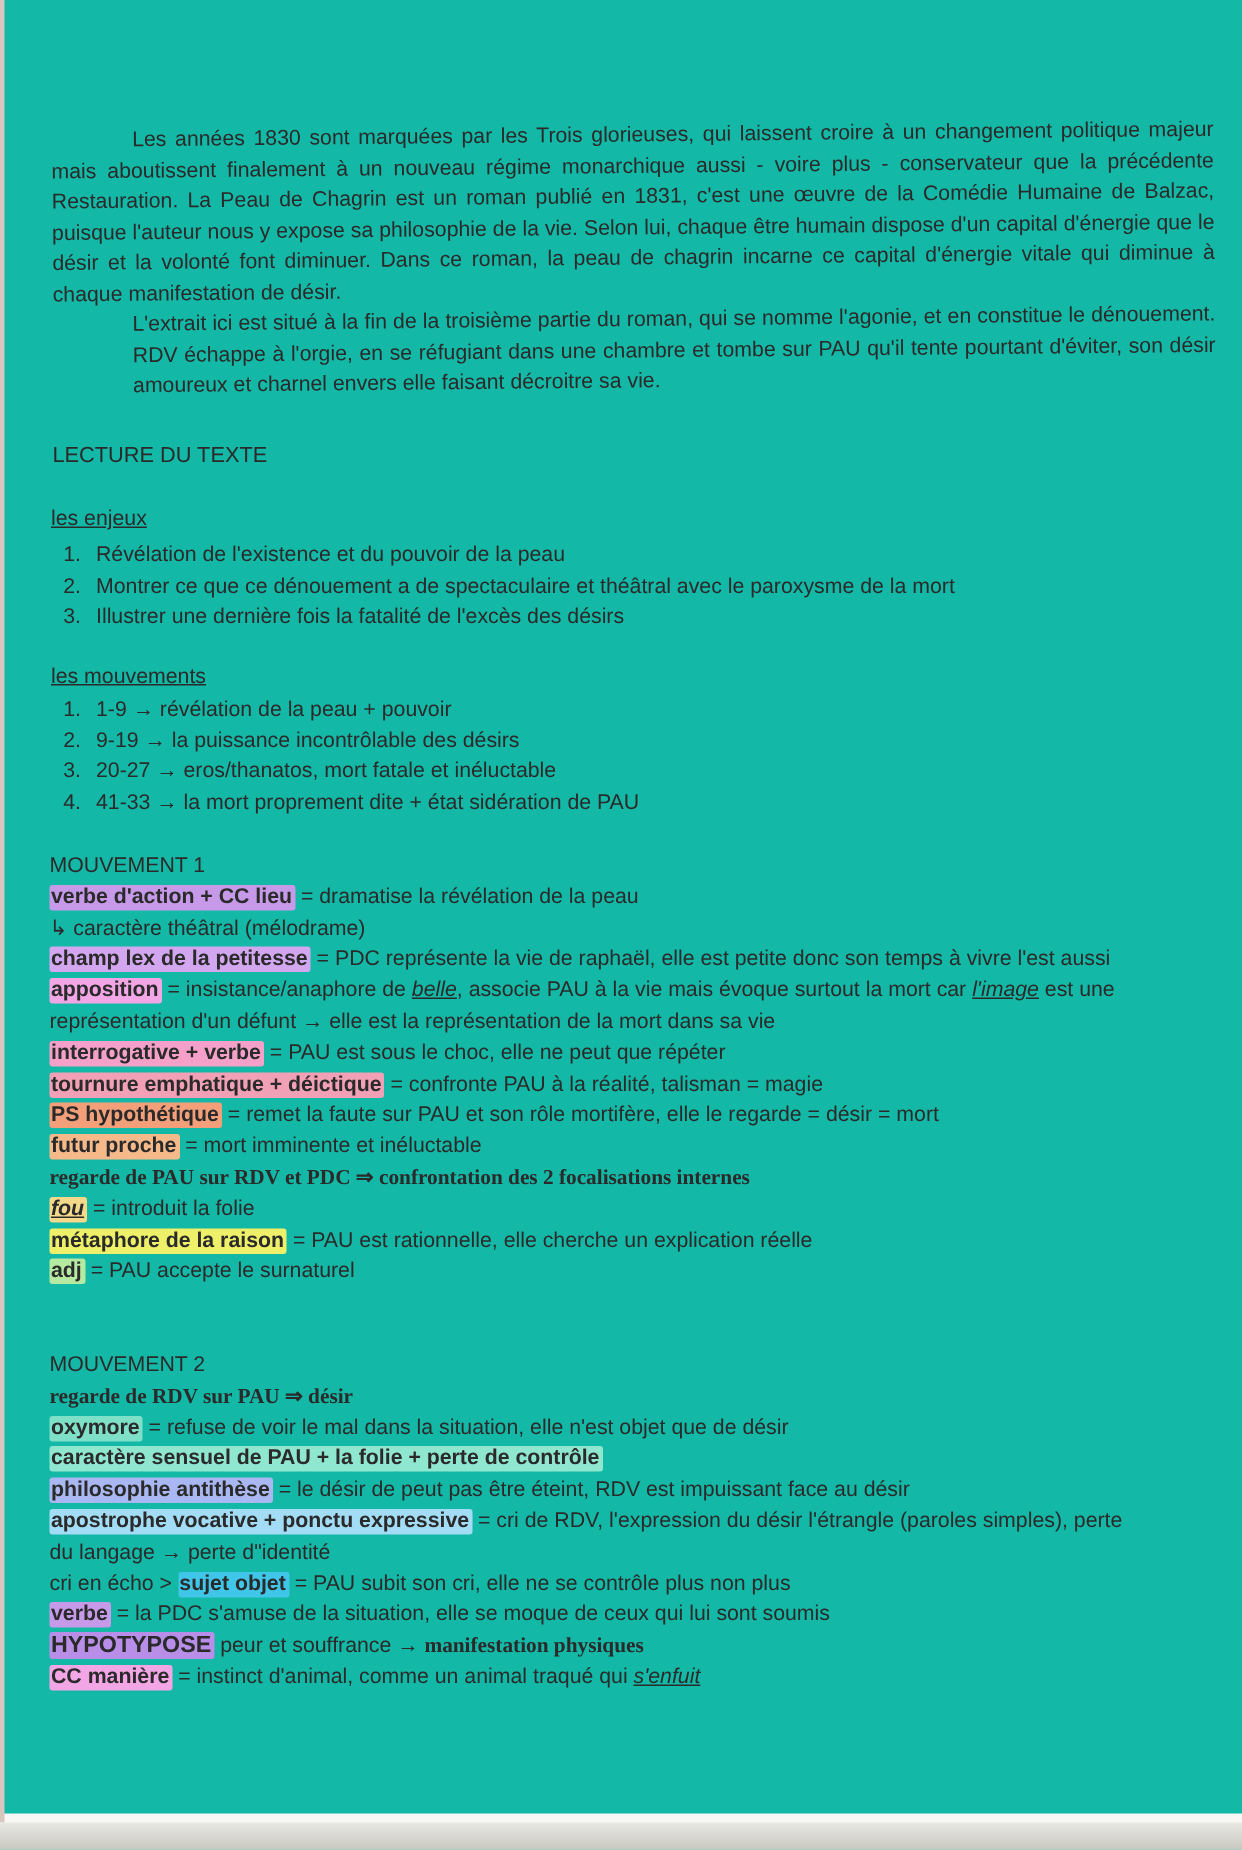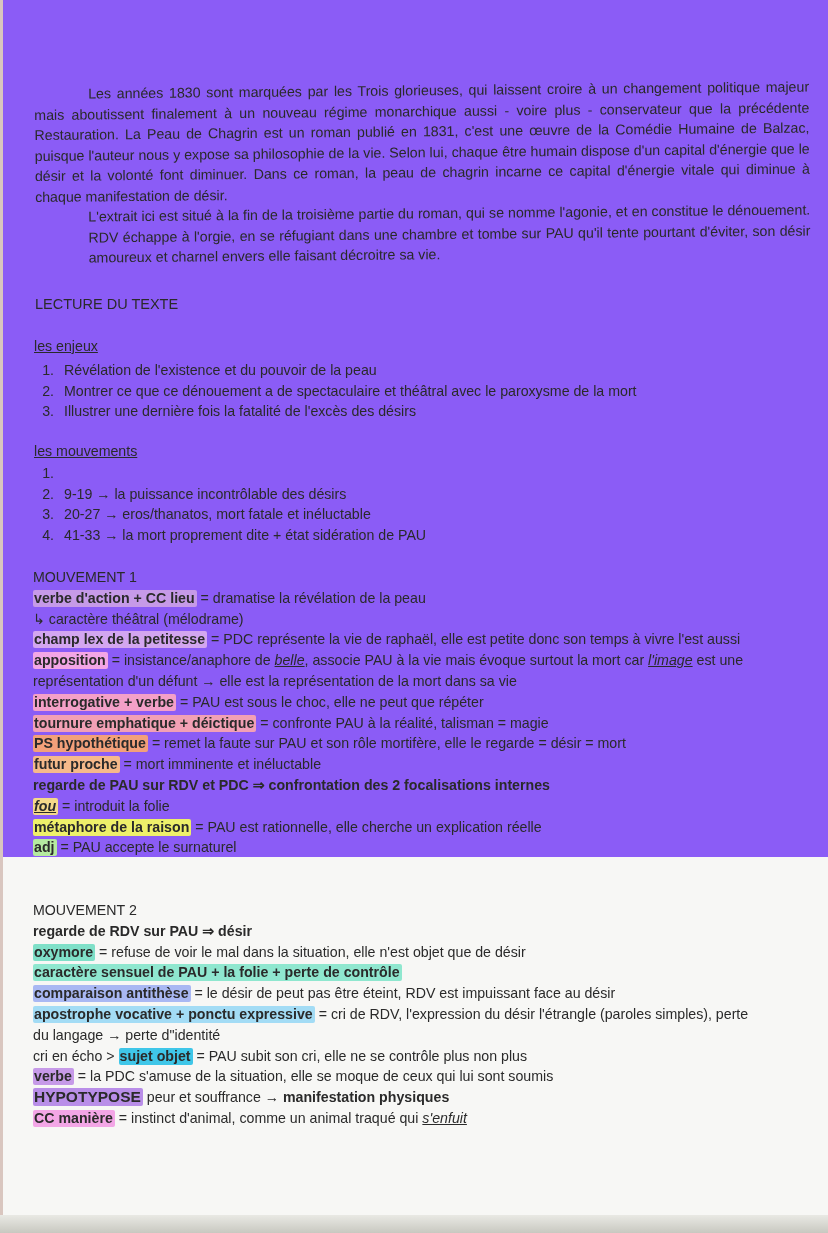--- a/index.html
+++ b/index.html
@@ -4,22 +4,22 @@
 <style>
   html, body { margin: 0; padding: 0; }
   body {
     width: 828px; height: 1233px; overflow: hidden;
     background: #f7f7f5;
     font-family: "Liberation Sans", sans-serif;
     color: #2a2a2a;
     position: relative;
   }
   .page {
-    position: absolute; left: 0; top: 0; width: 828px; height: 857px;
-    background: #8b5cf6;
+    position: absolute; left: 0; top: 0; width: 828px; height: 1209px;
+    background: #14b8a6;
   }
   .bottom-edge {
     position: absolute; left: 0; top: 1215px; width: 828px; height: 18px;
     background: linear-gradient(#e9e9e4, #c8c8c0);
   }
   .left-edge {
     position: absolute; left: 0; top: 0; width: 3px; height: 1215px;
     background: #d9c6bf;
   }
   .intro {
@@ -30,21 +30,21 @@
   .intro p { margin: 0; }
   .intro .indent1 { text-indent: 54px; }
   .intro .p2 { padding-left: 53px; text-indent: 0; margin-top: 0; }
   .heading { position: absolute; font-size: 14.5px; }
   .u { text-decoration: underline; }
   ol.list { position: absolute; margin: 0; padding: 0; list-style: none; font-size: 14.2px; line-height: 20.5px; }
   ol.list li { display: flex; }
   ol.list li .num { width: 26px; text-align: right; margin-right: 10px; }
   .notes { position: absolute; left: 33px; font-size: 14.2px; line-height: 20.8px; }
   .notes .line { white-space: nowrap; }
-  .b { font-weight: bold; }
+  .b { font-weight: bold; font-family: Liberation Serif, serif; }
   .i { font-style: italic; text-decoration: underline; }
   .hl { font-weight: bold; padding: 0 2px 1px 1px; border-radius: 2px; }
   .hl-purple { background: #c69ae8; }
   .hl-violet { background: #d3a6f0; }
   .hl-pink { background: #f4a0c8; }
   .hl-rose { background: #f2a0b5; }
   .hl-salmon { background: #f3a07a; }
   .hl-orange { background: #f6b98a; }
   .hl-gold { background: #f5d98a; }
   .hl-yellow { background: #eef06a; }
@@ -84,20 +84,21 @@
     <li>
         <span class="num">3.</span>
         <span>Illustrer une dernière fois la fatalité de l'excès des désirs</span>
       </li>
   </ol>
 
   <div class="heading u" style="left:34px; top:443px; font-size:14.2px;">les mouvements</div>
   <ol class="list" style="left:28px; top:463px;">
     <li>
         <span class="num">1.</span>
+        <span>1-9 → révélation de la peau + pouvoir</span>
       </li>
     <li>
         <span class="num">2.</span>
         <span>9-19 → la puissance incontrôlable des désirs</span>
       </li>
     <li>
         <span class="num">3.</span>
         <span>20-27 → eros/thanatos, mort fatale et inéluctable</span>
       </li>
     <li>
@@ -121,21 +122,21 @@
     <div class="line"><span class="hl hl-gold i">fou</span><span> = introduit la folie</span></div>
     <div class="line"><span class="hl hl-yellow">métaphore de la raison</span><span> = PAU est rationnelle, elle cherche un explication réelle</span></div>
     <div class="line"><span class="hl hl-green">adj</span><span> = PAU accepte le surnaturel</span></div>
   </div>
 
   <div class="notes" style="top:900px;">
     <div class="line">MOUVEMENT 2</div>
     <div class="line b"><span>regarde de RDV sur PAU ⇒ désir</span></div>
     <div class="line"><span class="hl hl-teal">oxymore</span><span> = refuse de voir le mal dans la situation, elle n'est objet que de désir</span></div>
     <div class="line"><span class="hl hl-aqua">caractère sensuel de PAU + la folie + perte de contrôle</span></div>
-    <div class="line"><span class="hl hl-periwinkle">comparaison antithèse</span><span> = le désir de peut pas être éteint, RDV est impuissant face au désir</span></div>
+    <div class="line"><span class="hl hl-periwinkle">philosophie antithèse</span><span> = le désir de peut pas être éteint, RDV est impuissant face au désir</span></div>
     <div class="line"><span class="hl hl-sky">apostrophe vocative + ponctu expressive</span><span> = cri de RDV, l'expression du désir l'étrangle (paroles simples), perte</span></div>
     <div class="line"><span>du langage → perte d"identité</span></div>
     <div class="line"><span>cri en écho &gt; </span><span class="hl hl-cyan">sujet objet</span><span> = PAU subit son cri, elle ne se contrôle plus non plus</span></div>
     <div class="line"><span class="hl hl-purple">verbe</span><span> = la PDC s'amuse de la situation, elle se moque de ceux qui lui sont soumis</span></div>
     <div class="line"><span class="hl hl-lavender" style="font-size:15.5px;">HYPOTYPOSE</span><span> peur et souffrance → </span><span class="b">manifestation physiques</span></div>
     <div class="line"><span class="hl hl-magenta">CC manière</span><span> = instinct d'animal, comme un animal traqué qui </span><span class="i">s'enfuit</span></div>
   </div>
 </div>
 <div class="bottom-edge"></div>
 

